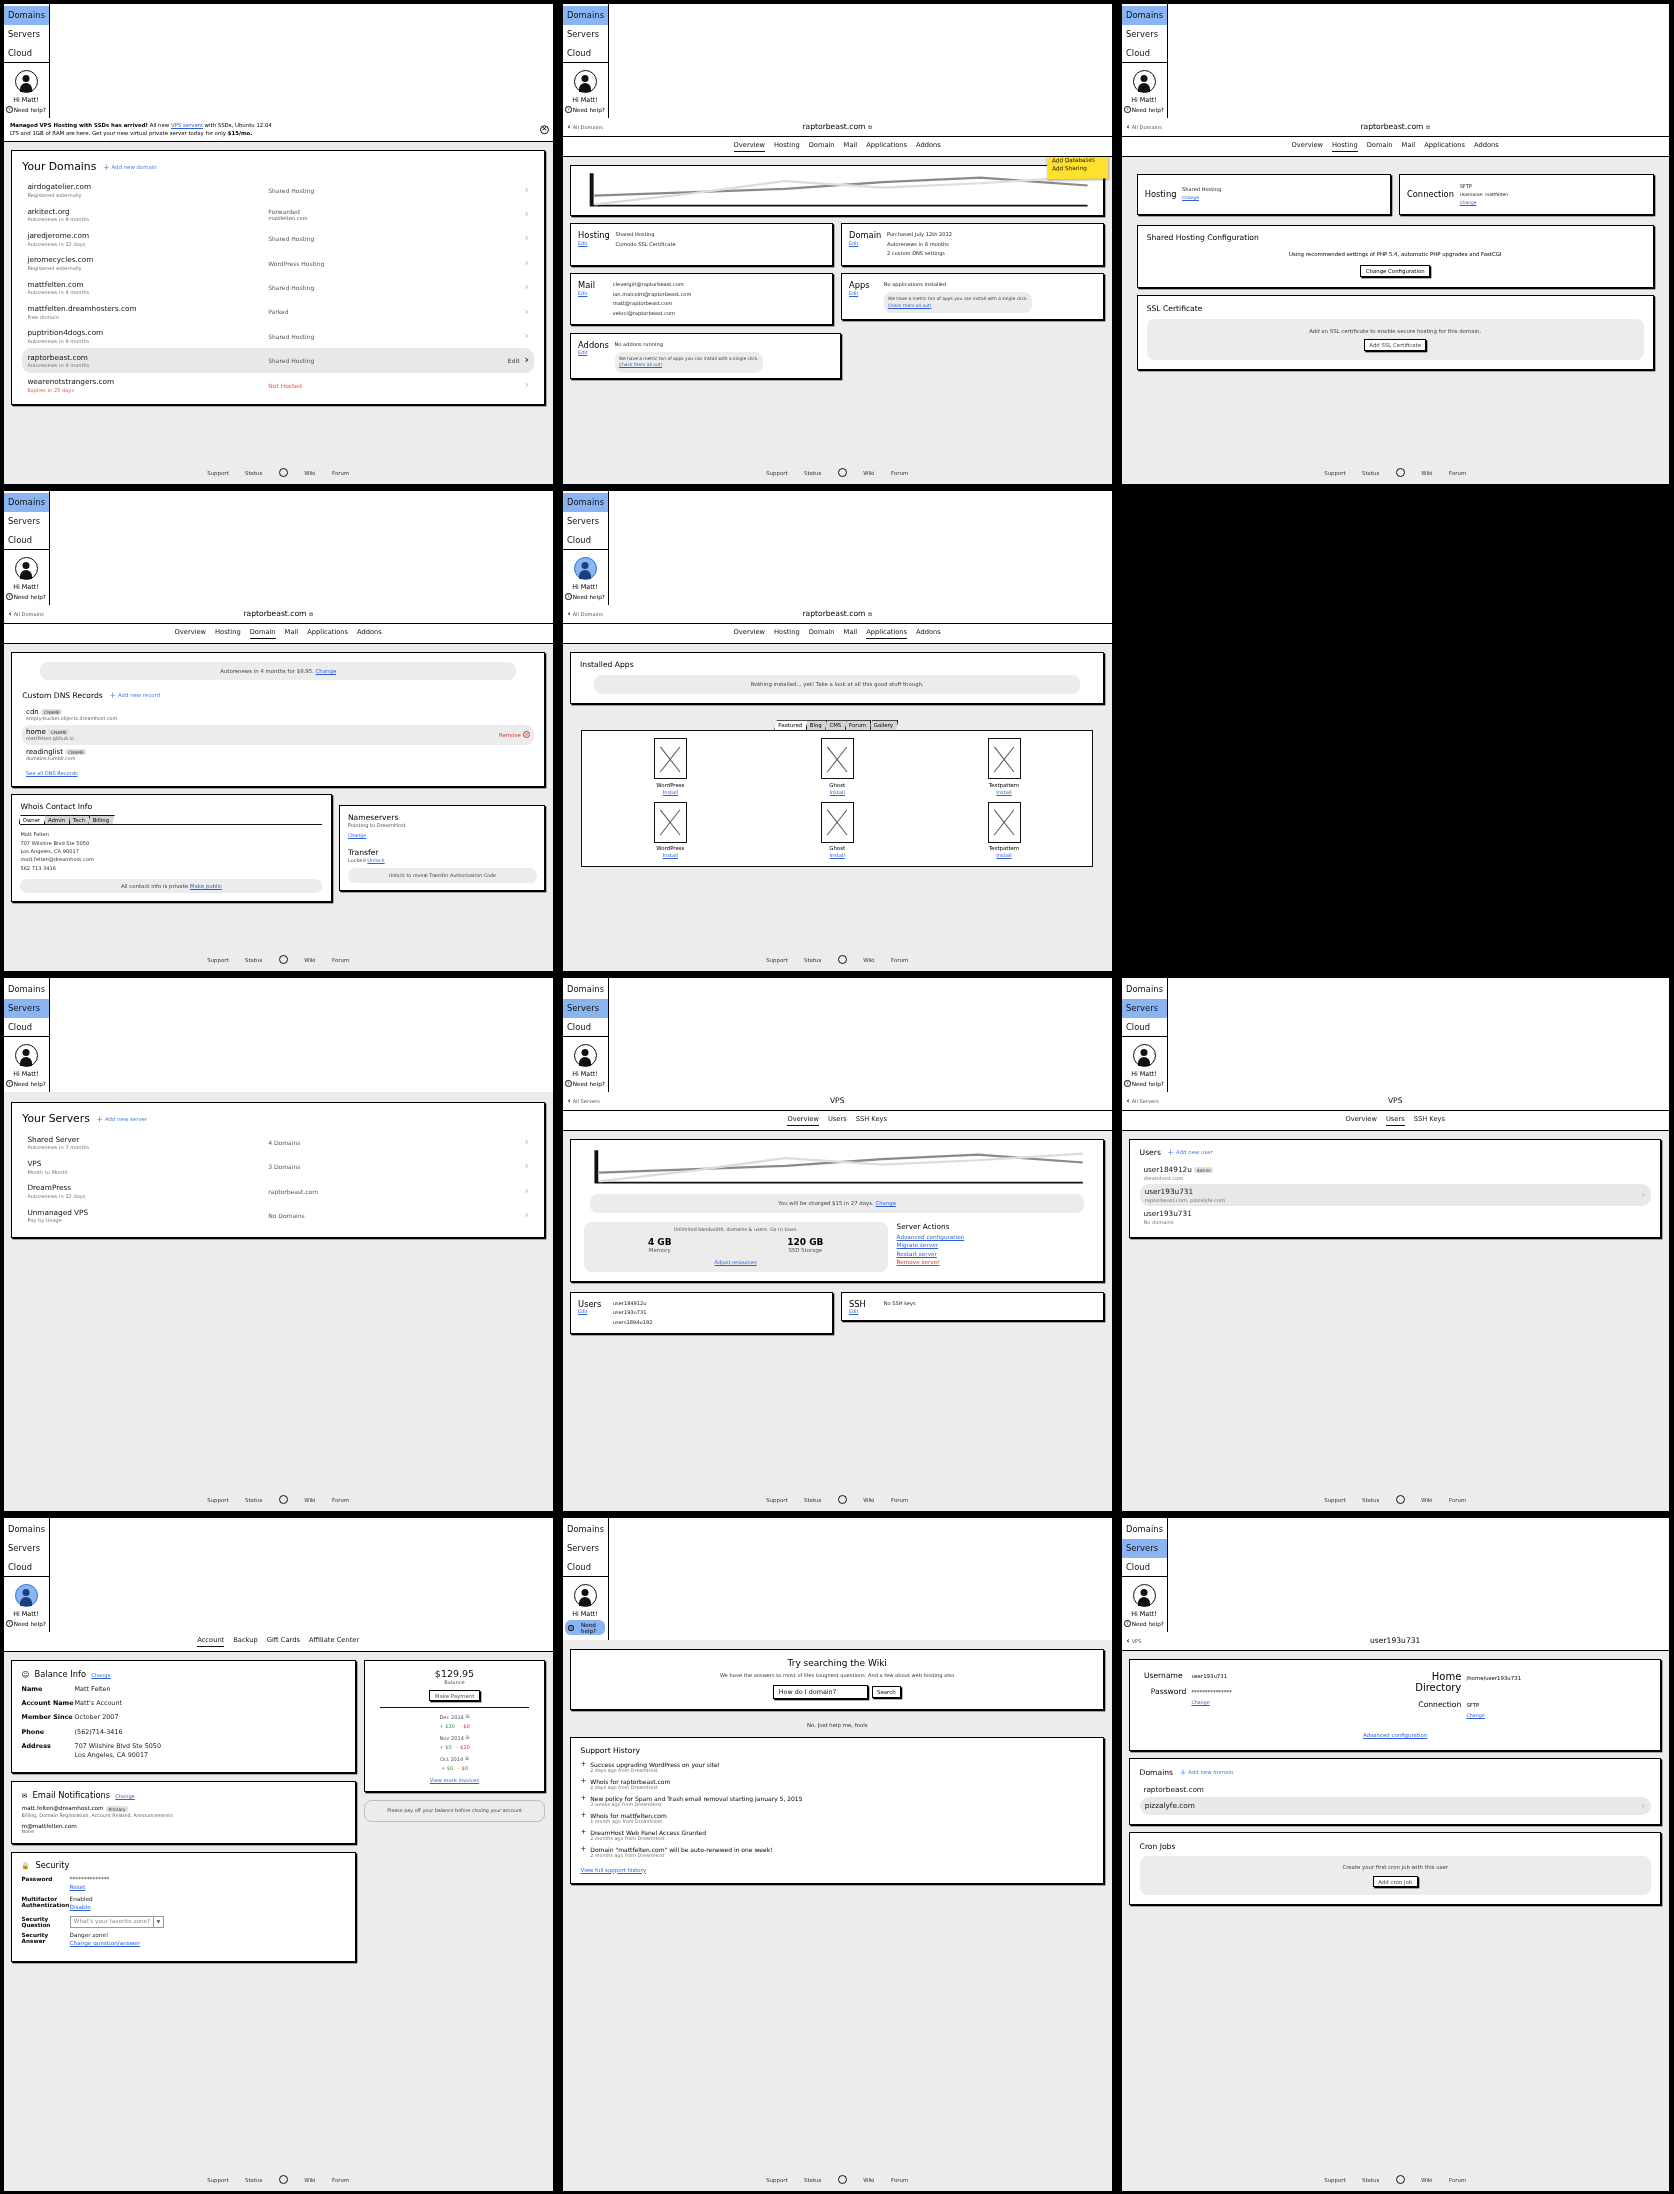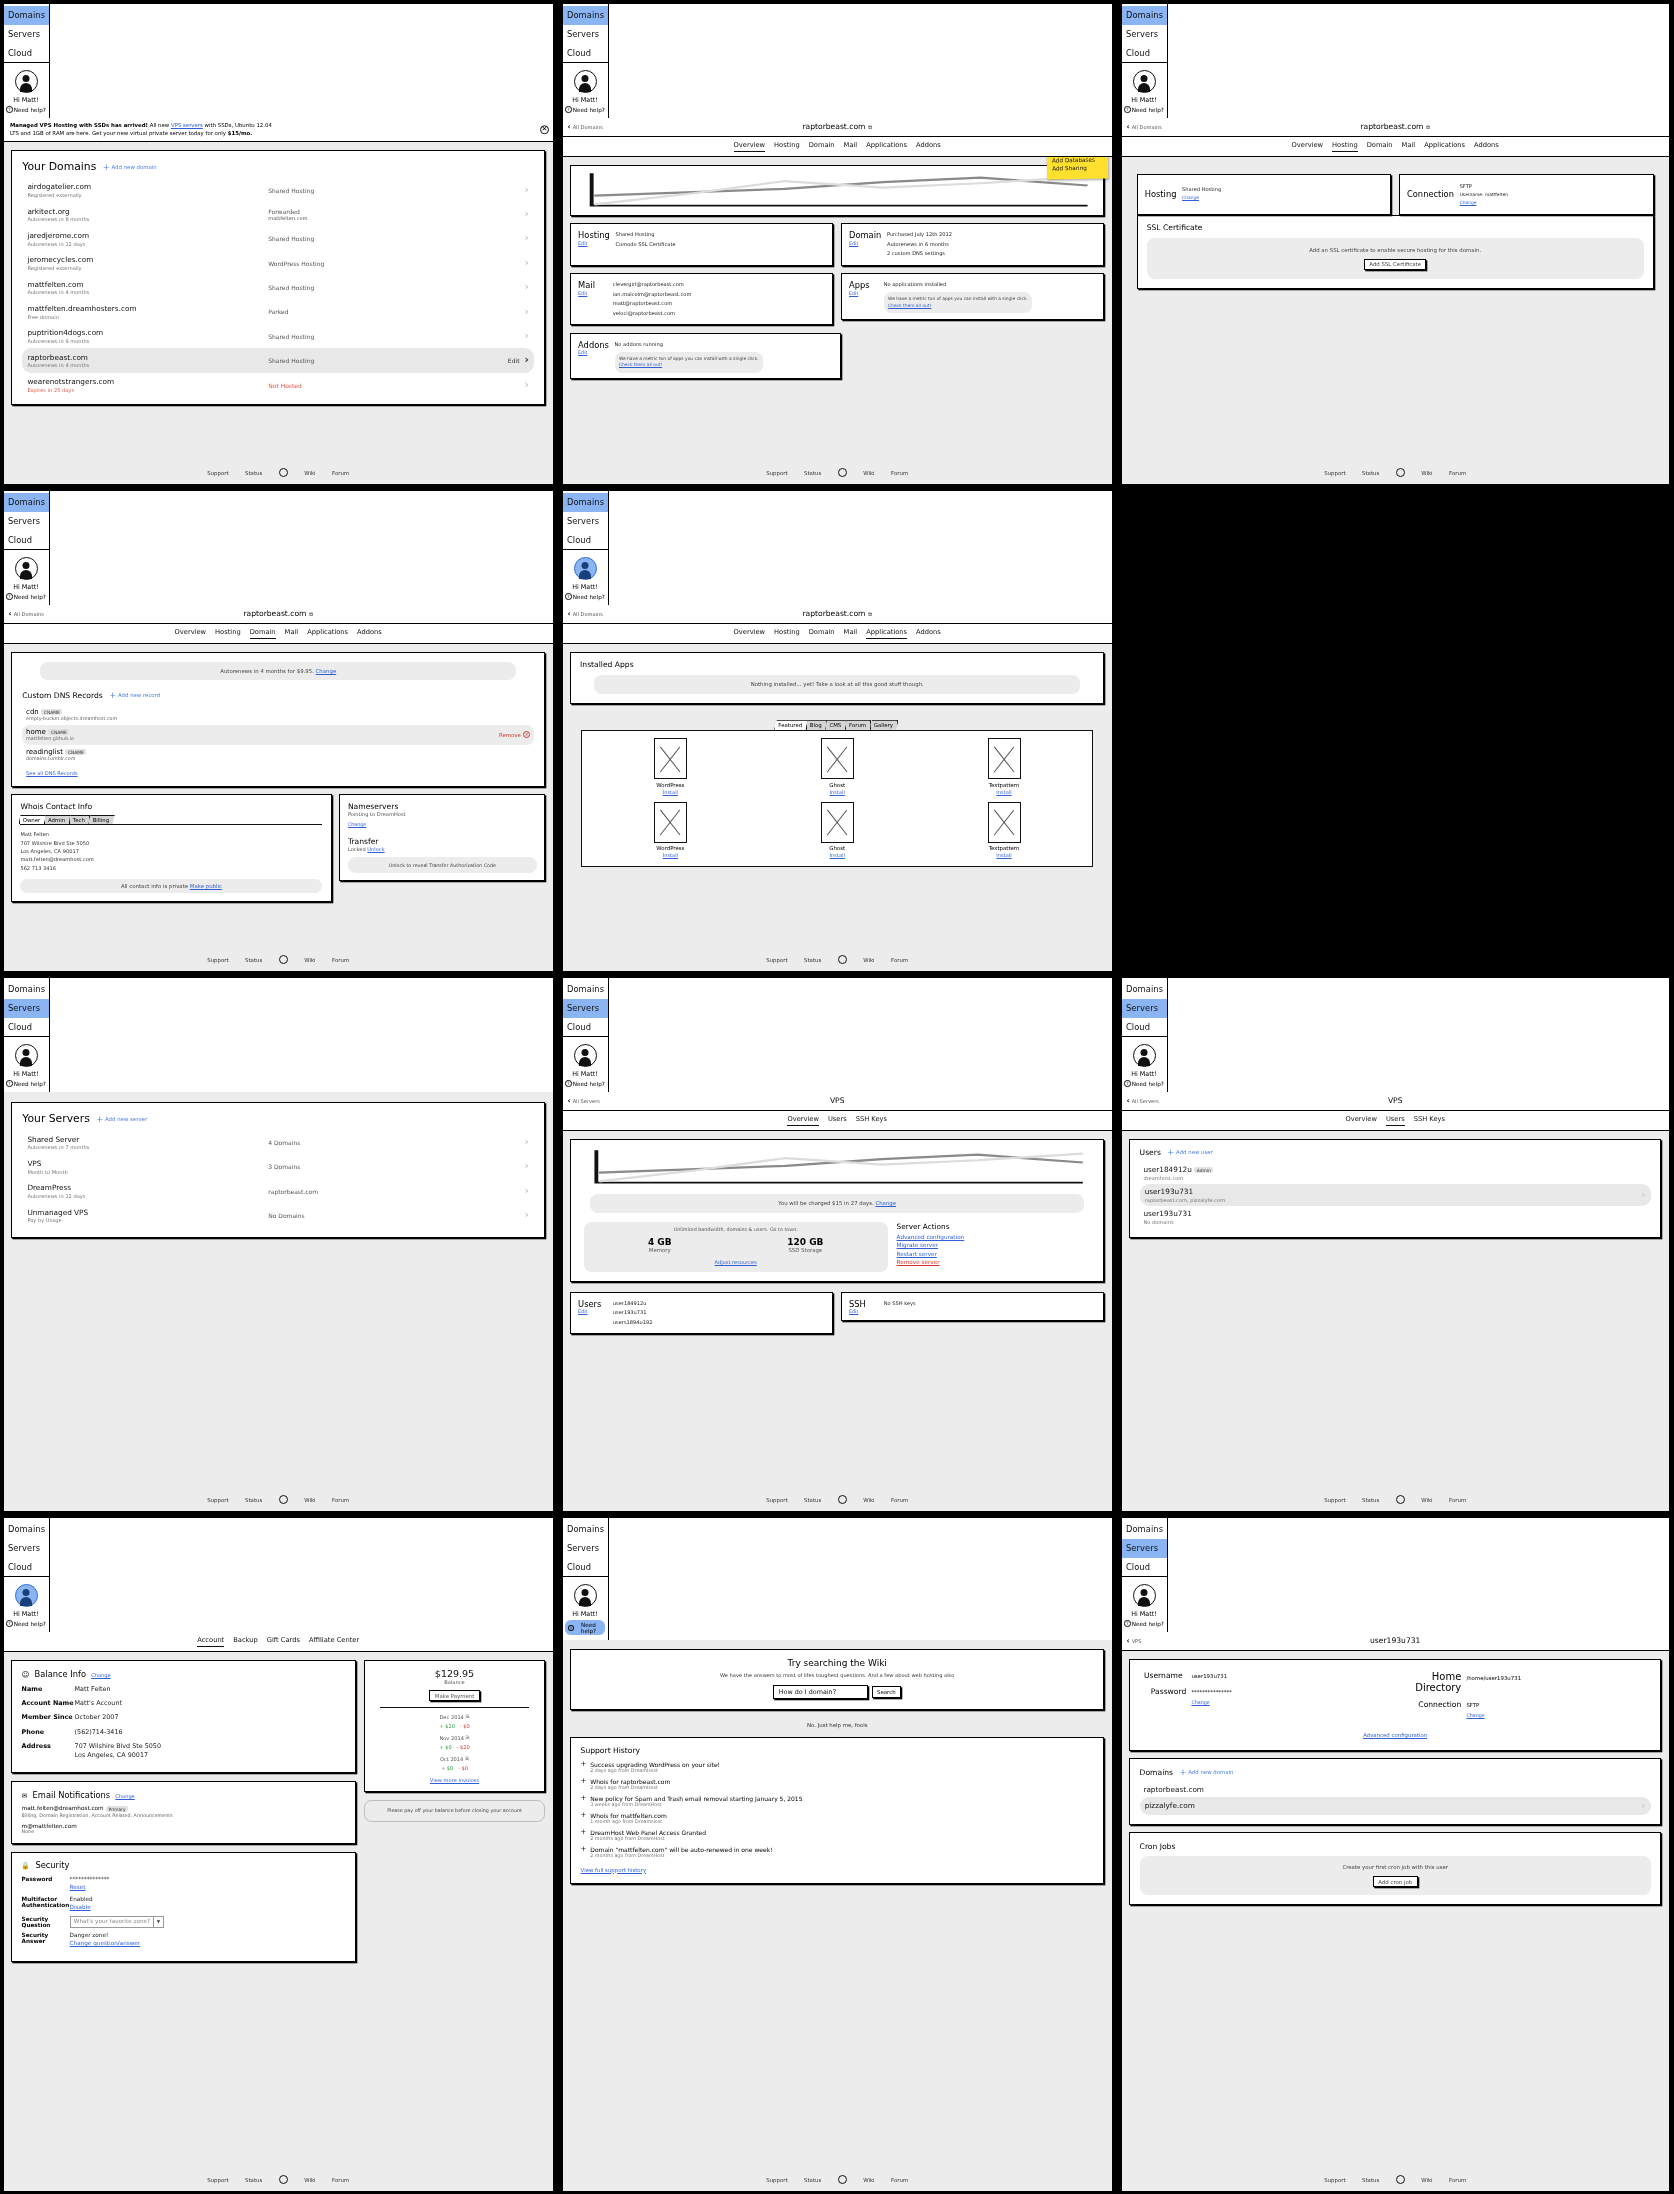--- a/index.html
+++ b/index.html
@@ -430,20 +430,25 @@
           <div class="twocol" style="padding:9px 7.6px 0;">
             <div class="infocard" style="height:41px;align-items:center">
               <div class="ic-title">Hosting</div>
               <div class="ic-body" style="line-height:1.5"><div>Shared Hosting</div><a class="lnk" style="font-size:4.4px">Change</a></div>
             </div>
             <div class="infocard" style="height:41px;align-items:center">
               <div class="ic-title">Connection</div>
               <div class="ic-body" style="line-height:1.6"><div>SFTP</div><div style="font-size:4.4px">Username: mattfelten</div><a class="lnk" style="font-size:4.4px">Change</a></div>
             </div>
           </div>
+          <div class="card" style="margin:10.2px 7.6px 7.6px;padding:7.6px 9px 10.2px;">
+            <div class="sec-title sm">Shared Hosting Configuration</div>
+            <div style="text-align:center;font-size:5.4px;margin:9px 0 6.4px;">Using recommended settings of PHP 5.4, automatic PHP upgrades and FastCGI</div>
+            <div style="text-align:center"><span class="btn">Change Configuration</span></div>
+          </div>
           <div class="card" style="margin:0 7.6px;padding:7.6px 9px 9px;">
             <div class="sec-title sm">SSL Certificate</div>
             <div class="greybox" style="margin-top:5.7px;padding:9px 6.4px">
               <div>Add an SSL certificate to enable secure hosting for this domain.</div>
               <div style="margin-top:5.7px"><span class="btn">Add SSL Certificate</span></div>
             </div>
           </div>
         </div>
         <div class="footer">
           <span>Support</span>
@@ -512,21 +517,21 @@
                   <span>Remove</span>
                   <span style="border:1px solid #d2362b;border-radius:50%;width:7.6px;height:7.6px;display:inline-flex;align-items:center;justify-content:center;font-size:4.4px">✕</span>
                 </div>
               </div>
             <div class="dns-row">
                 <div class="dns-name"><span>readinglist</span><span class="tag">CNAME</span></div>
                 <div class="dns-val">domains.tumblr.com</div>
               </div>
             <a class="lnk" style="font-size:5.1px;display:block;margin:5.7px 0 1.9px 3.8px">See all DNS Records</a>
           </div>
-          <div class="twocol" style="align-items:flex-start">
+          <div class="twocol" style="align-items:center">
             <div class="card plain" style="flex:1.6;box-shadow:1.3px 1.3px 0 #000;padding:7px 8.3px 7.6px">
               <div class="sec-title sm" style="margin-bottom:3.2px">Whois Contact Info</div>
               <div style="display:flex;align-items:flex-end;border-bottom:1px solid #111;margin-bottom:5.1px">
                 <div class="ftab active">Owner</div>
                 <div class="ftab">Admin</div>
                 <div class="ftab">Tech</div>
                 <div class="ftab">Billing</div>
               </div>
               <div style="font-size:5.1px;line-height:1.65;color:#333">
                 <div>Matt Felten</div>

